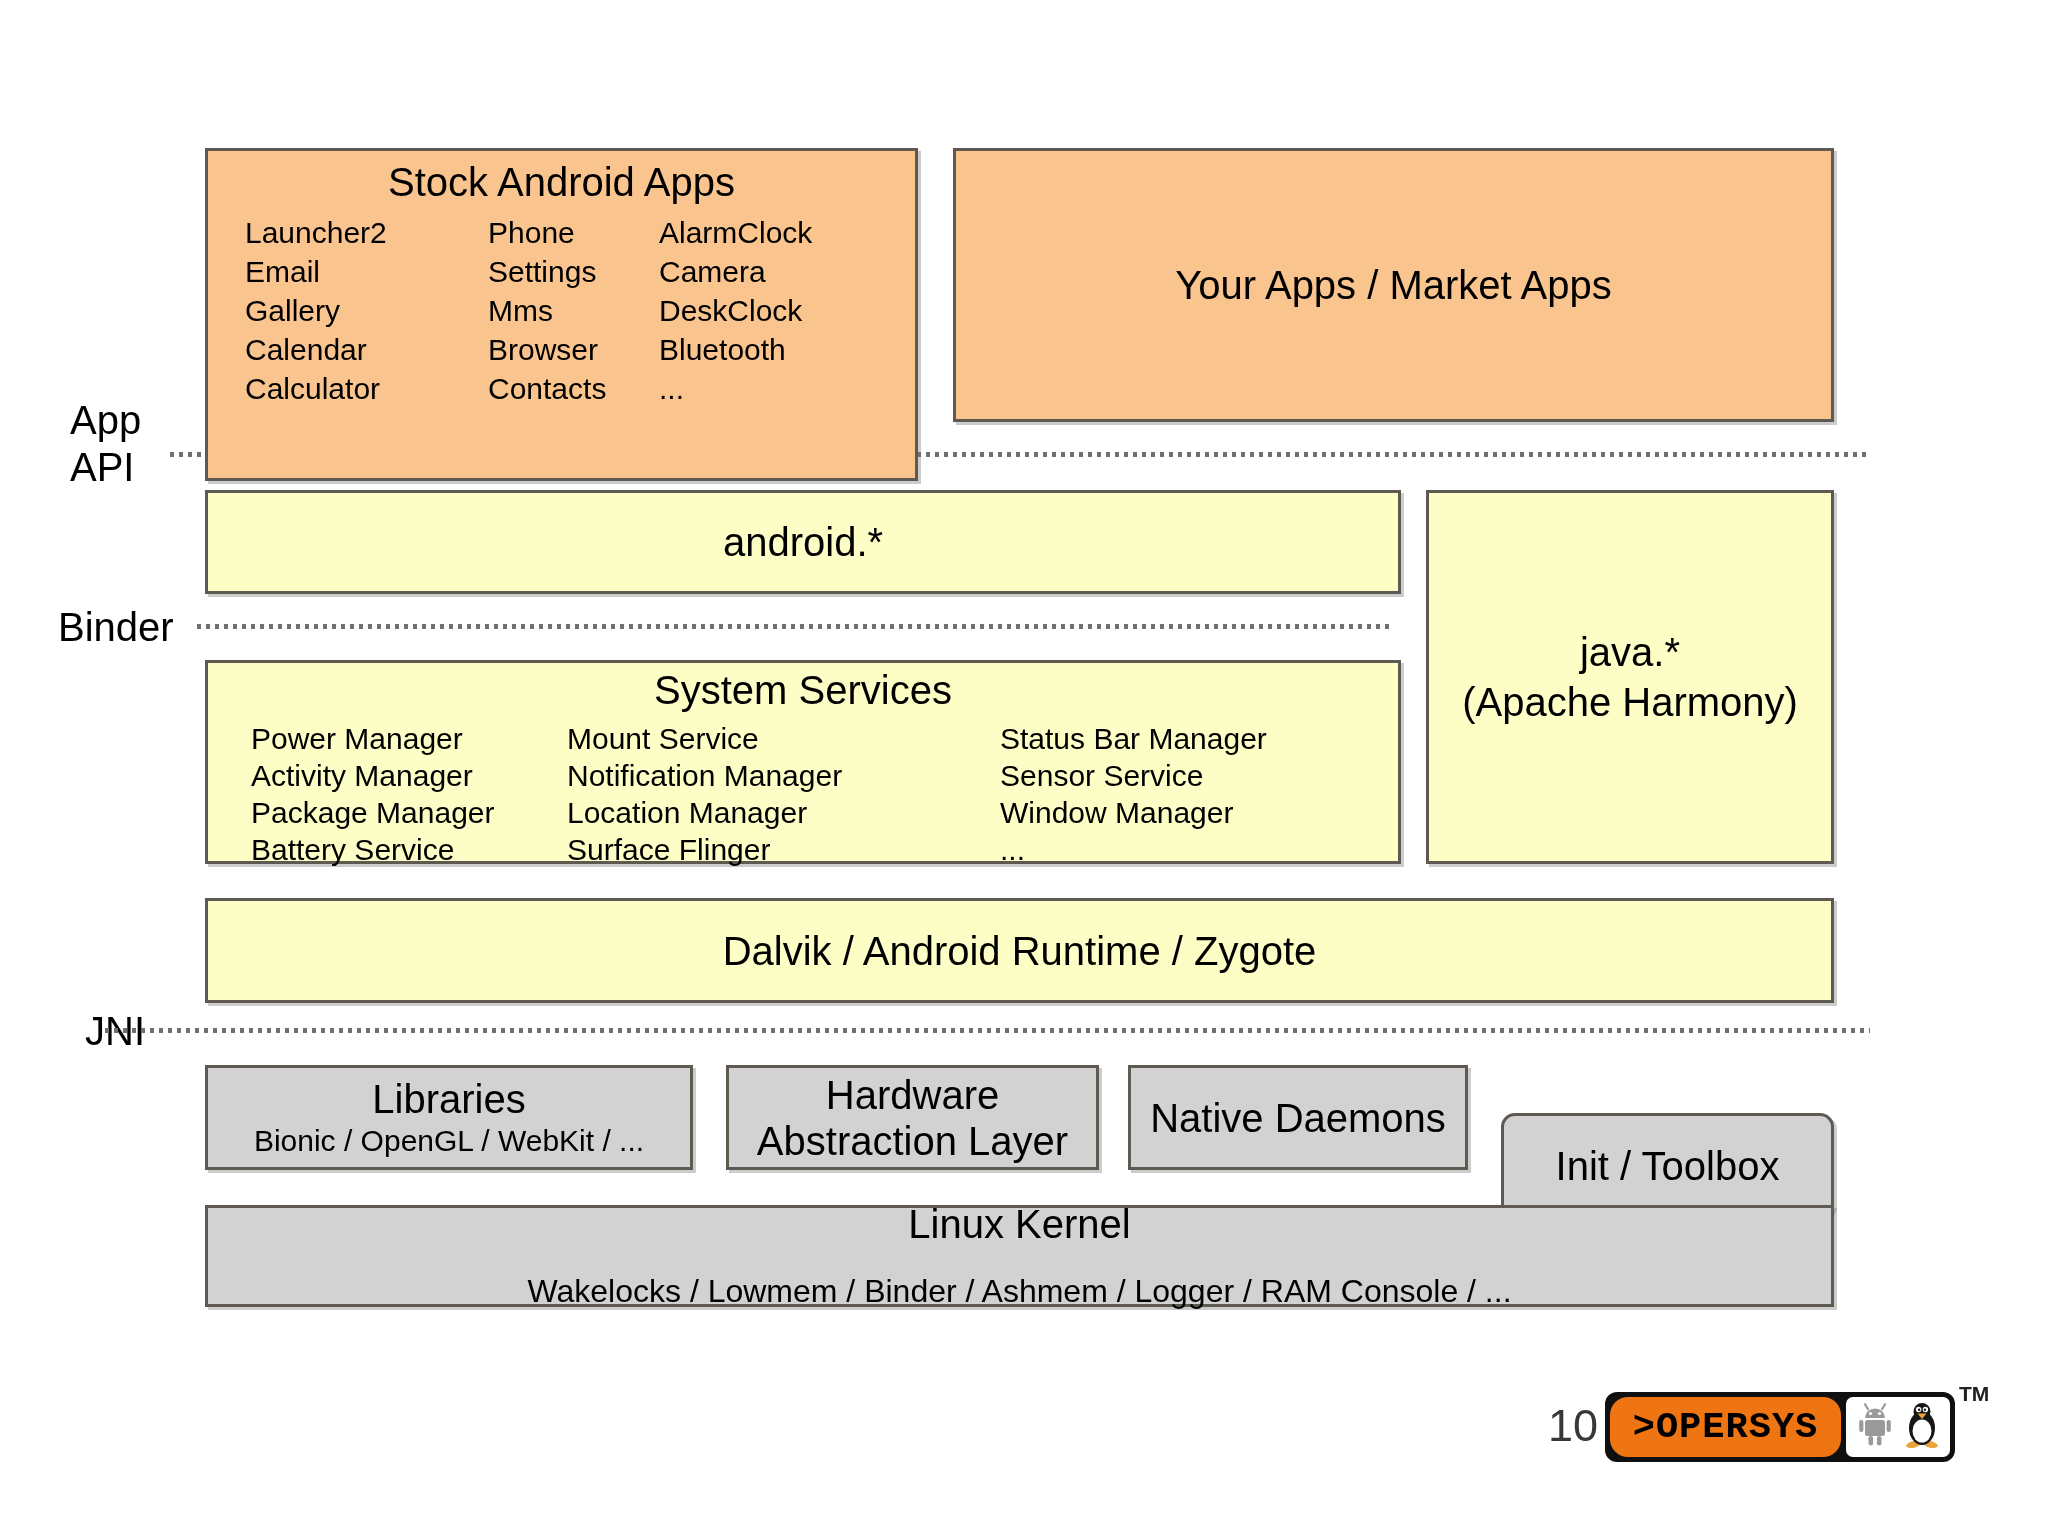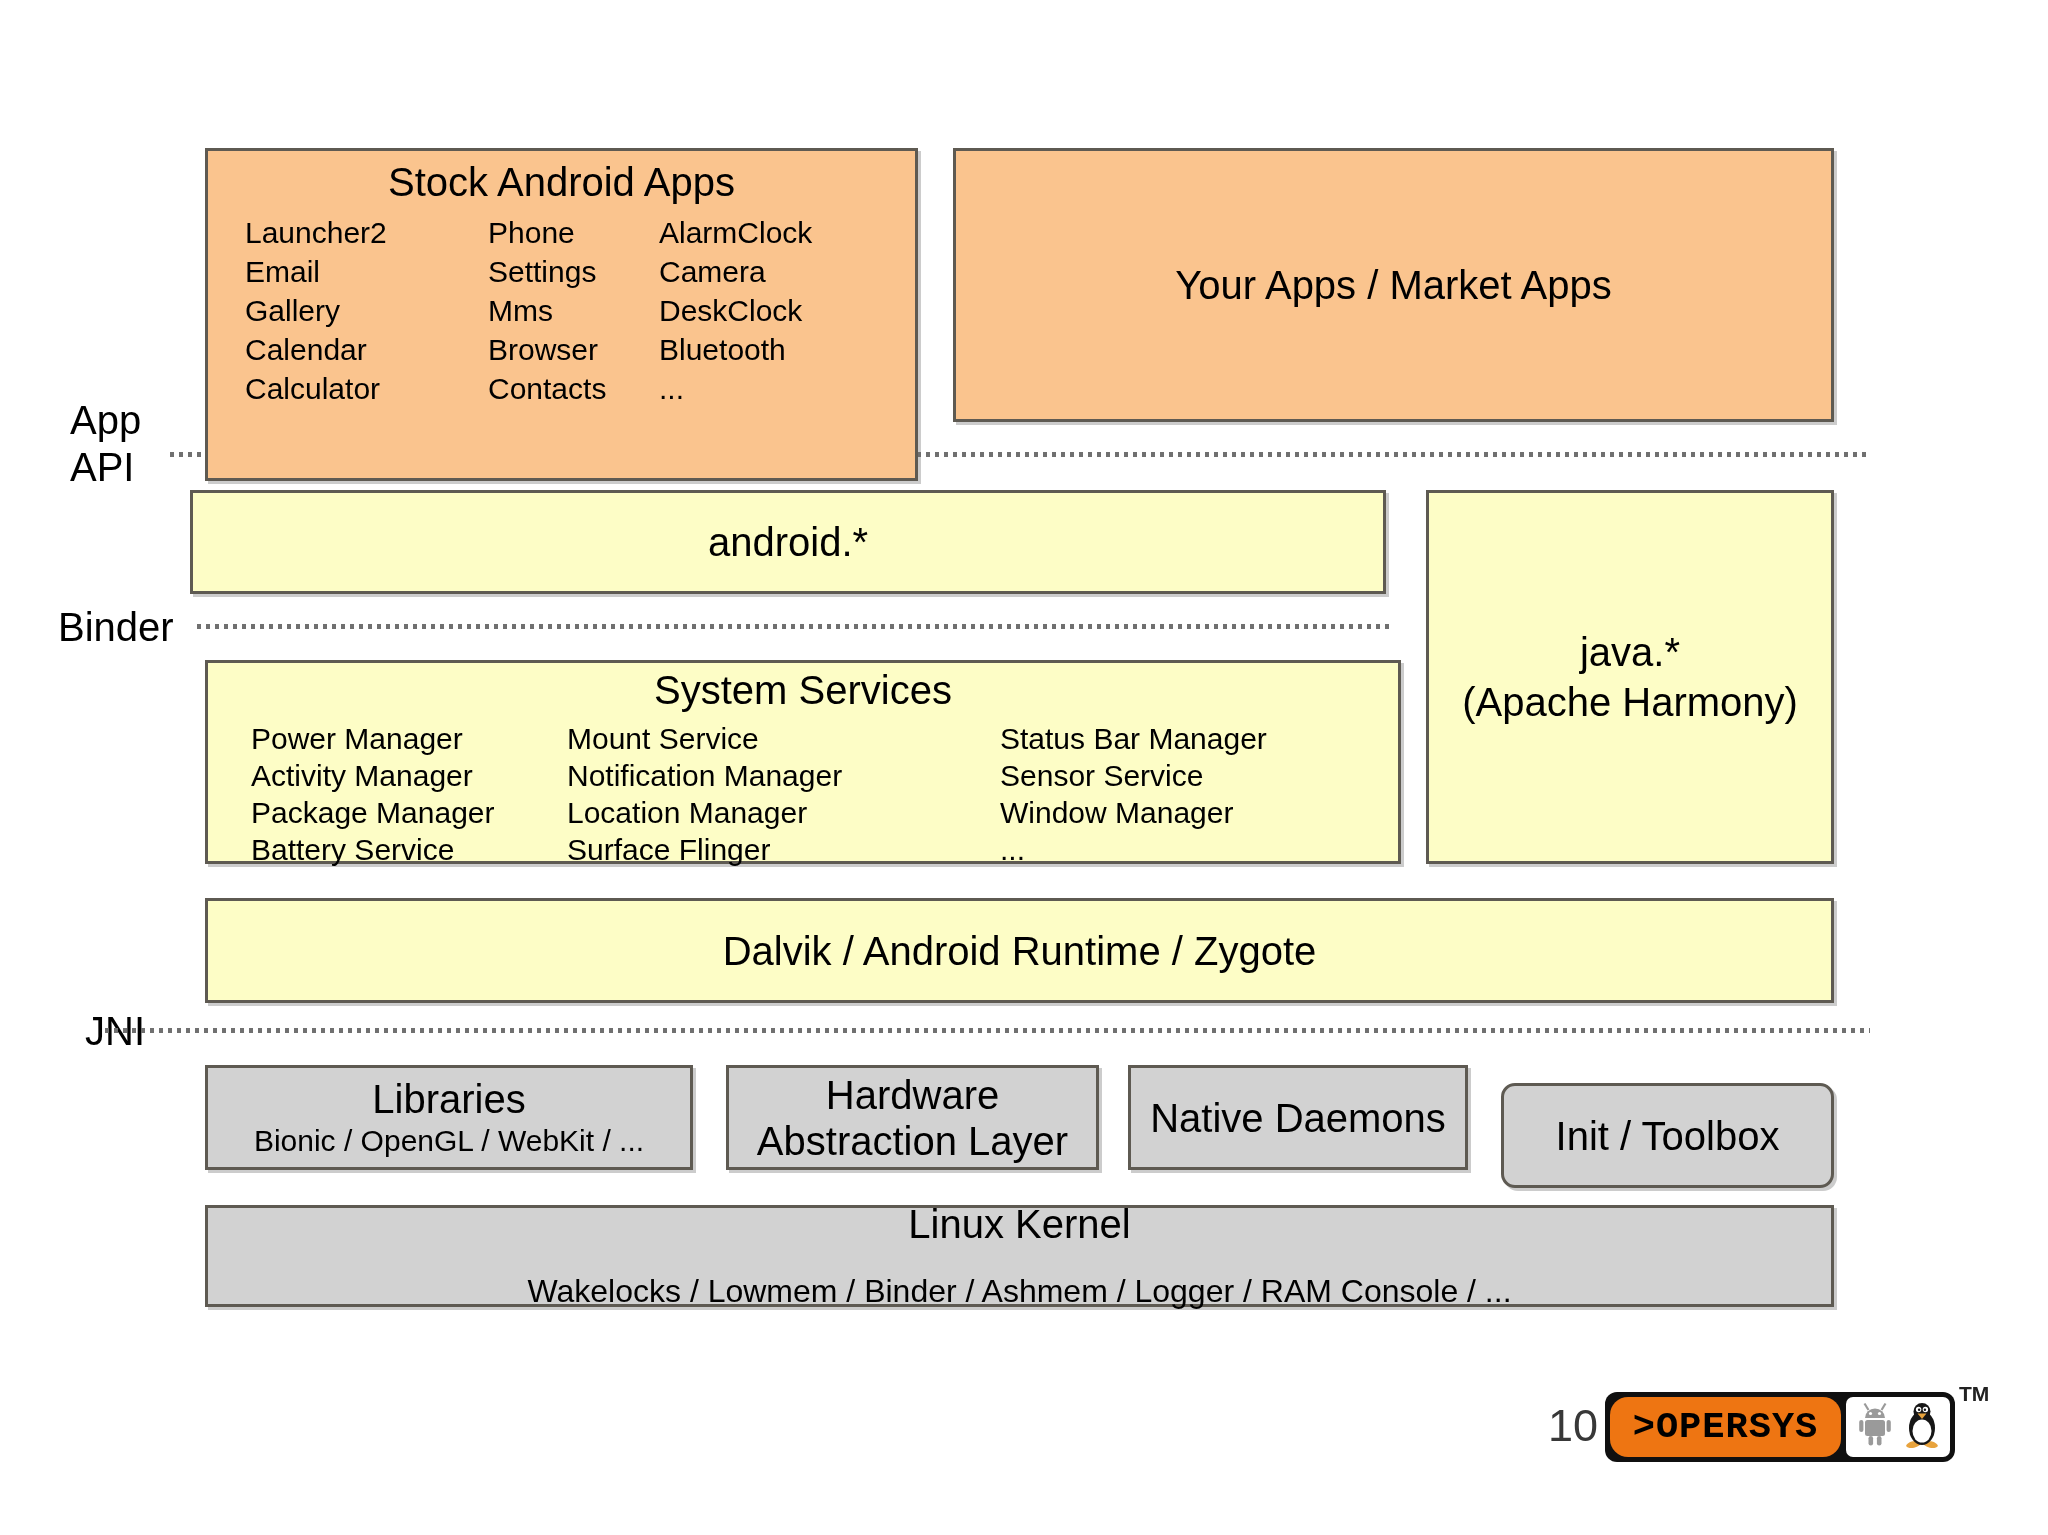--- a/index.html
+++ b/index.html
@@ -101,21 +101,21 @@
         <div>DeskClock</div>
         <div>Bluetooth</div>
         <div>...</div>
       </div>
   </div>
 
   <div class="box fill-app center" style="left:953px;top:148px;width:881px;height:274px;">
     <div class="title">Your Apps / Market Apps</div>
   </div>
 
-  <div class="box fill-api center" style="left:190px;top:490px;width:1196px;height:104px;">
+  <div class="box fill-api center" style="left:205px;top:490px;width:1196px;height:104px;">
     <div class="title">android.*</div>
   </div>
 
   <div class="box fill-api center" style="left:1426px;top:490px;width:408px;height:374px;">
     <div class="title" style="line-height:50px;">java.*</div>
     <div class="title" style="line-height:50px;">(Apache Harmony)</div>
   </div>
 
   <div class="box fill-api" style="left:205px;top:660px;width:1196px;height:204px;">
     <div class="title-row" style="padding-top:4px;">System Services</div>
@@ -149,21 +149,21 @@
   </div>
 
   <div class="box fill-native center" style="left:726px;top:1065px;width:373px;height:105px;">
     <div class="title" style="line-height:46px;">Hardware Abstraction Layer</div>
   </div>
 
   <div class="box fill-native center" style="left:1128px;top:1065px;width:340px;height:105px;">
     <div class="title">Native Daemons</div>
   </div>
 
-  <div class="box fill-native center" style="left:1501px;top:1083px;width:333px;height:105px;border-radius:14px;">
+  <div class="box fill-native center" style="left:1501px;top:1113px;width:333px;height:105px;border-radius:14px;">
     <div class="title">Init / Toolbox</div>
   </div>
 
   <div class="box fill-native center" style="left:205px;top:1205px;width:1629px;height:102px;">
     <div class="title" style="line-height:46px;">Linux Kernel</div>
     <div class="subtitle" style="font-size:32px;line-height:40px;margin-top:24px;">Wakelocks / Lowmem / Binder / Ashmem / Logger / RAM Console / ...</div>
   </div>
 
   <div class="page-number">10</div>
 

